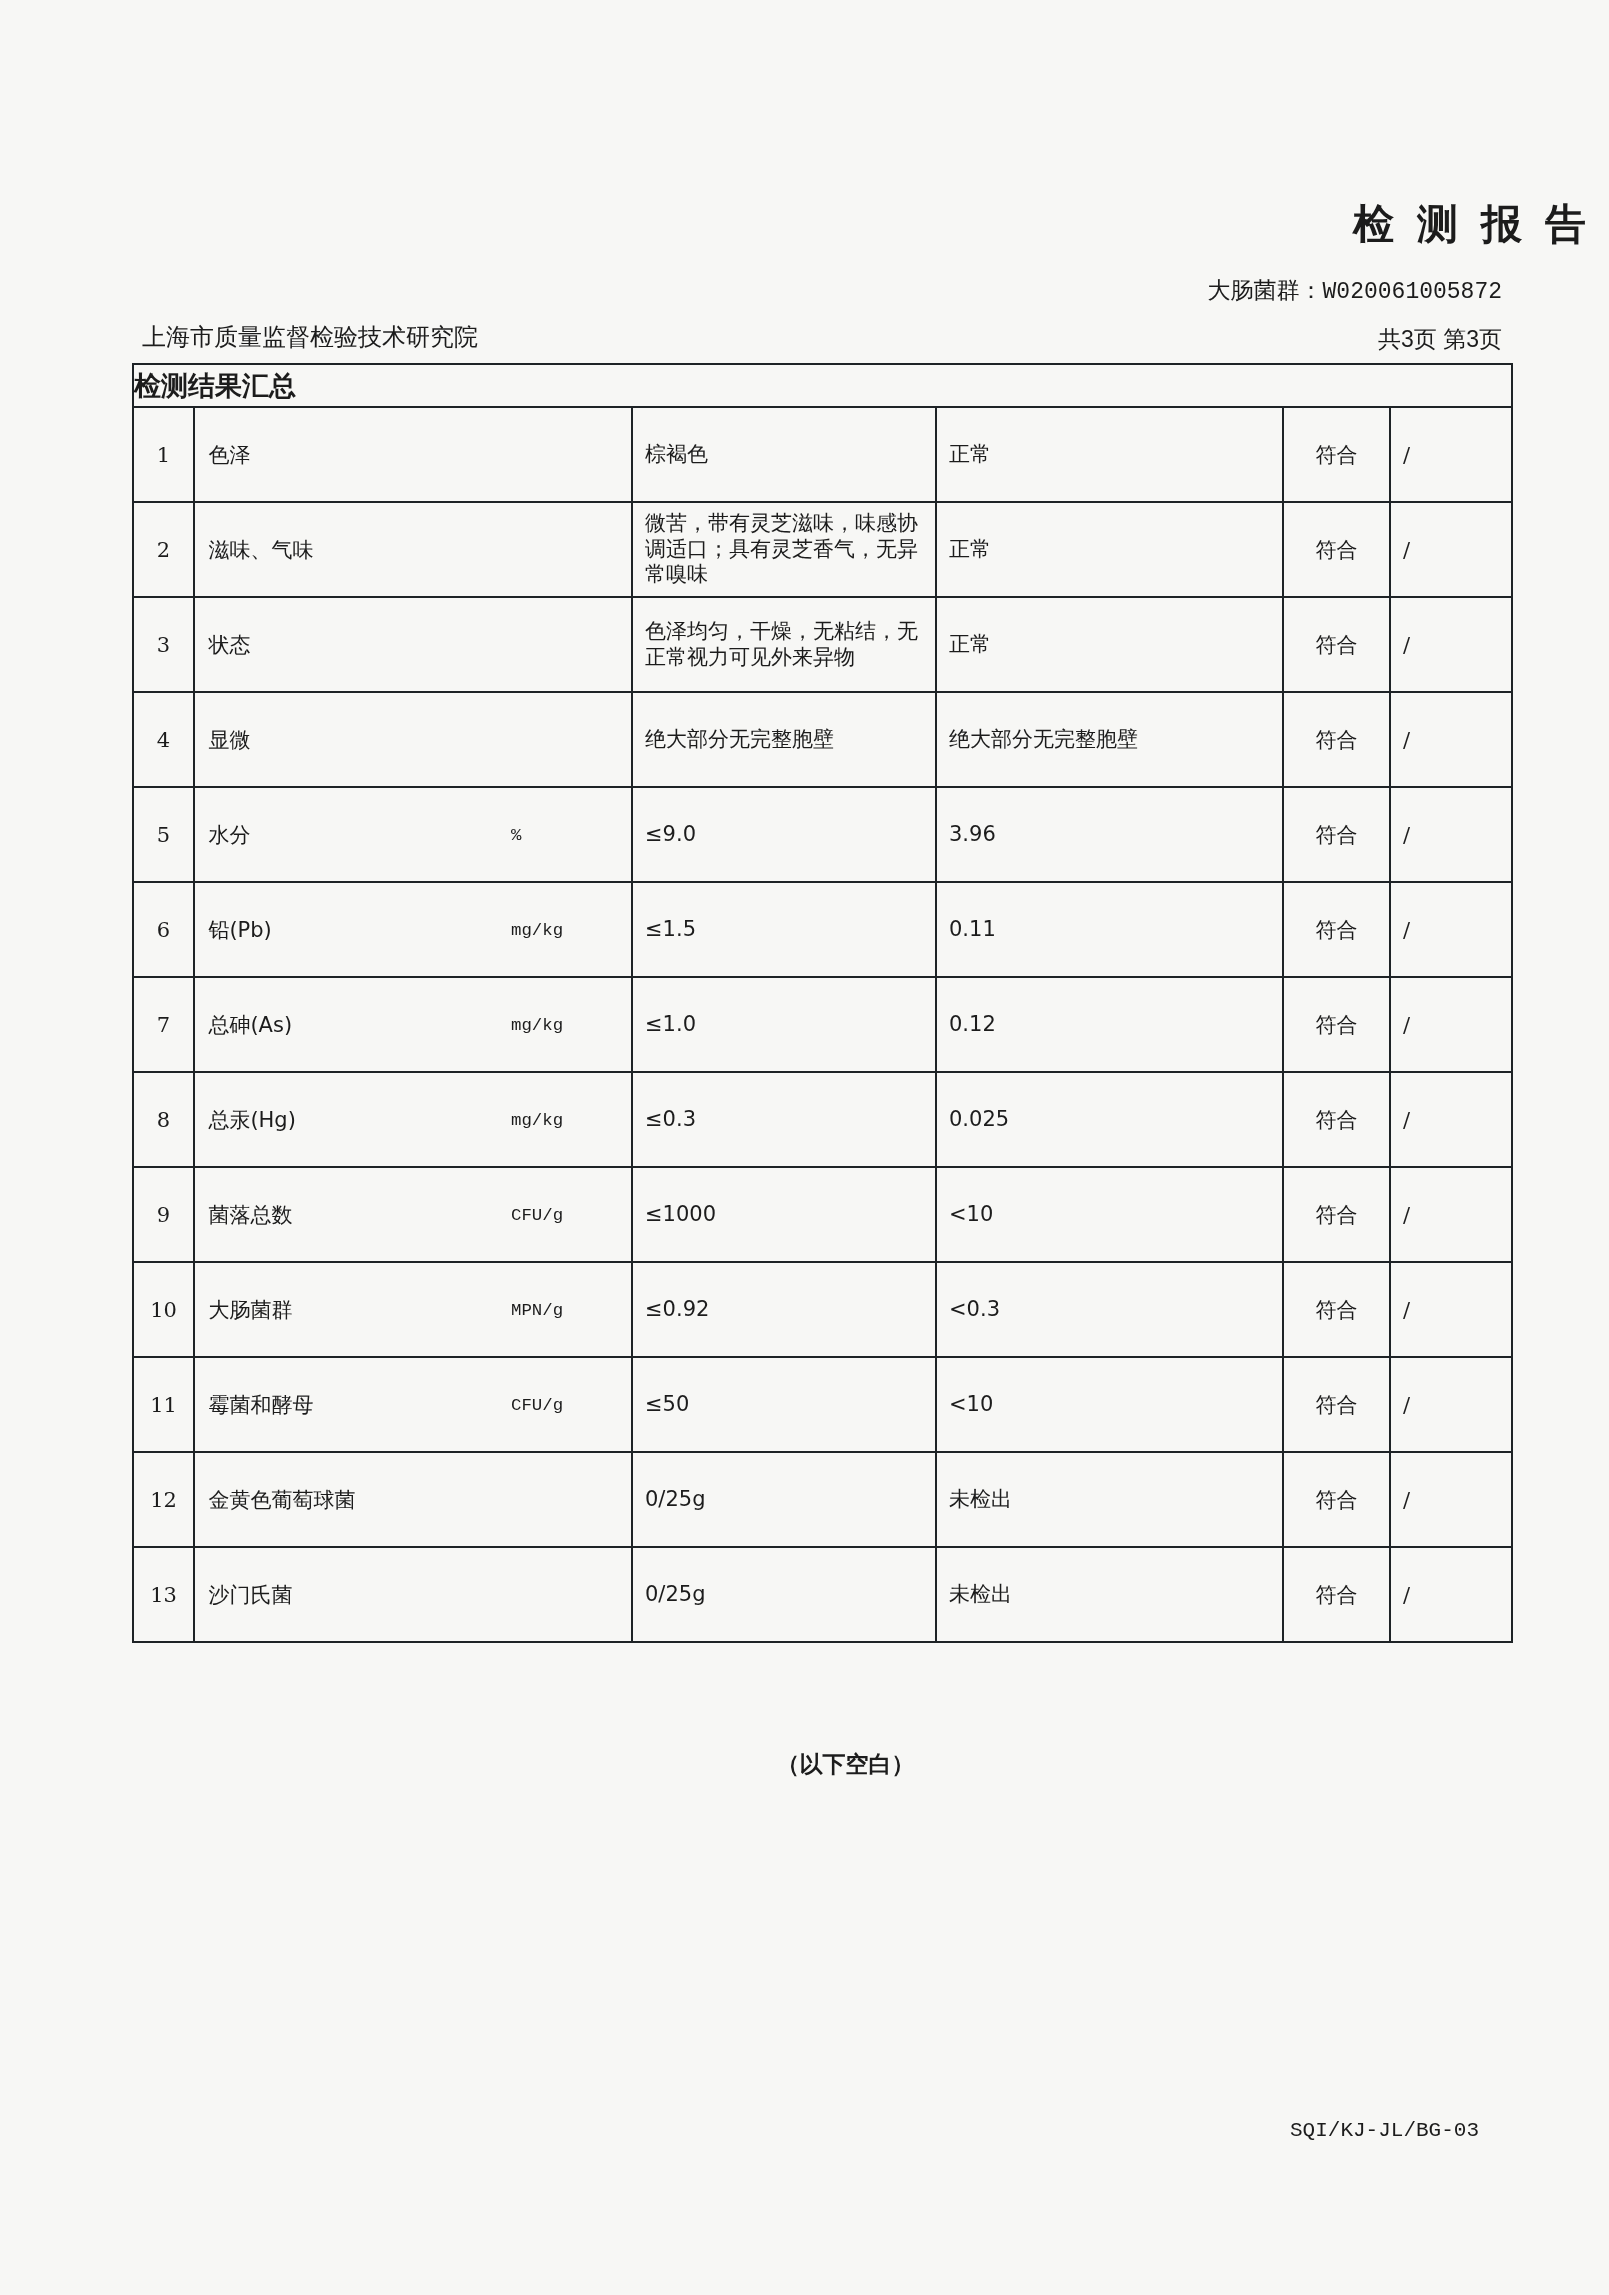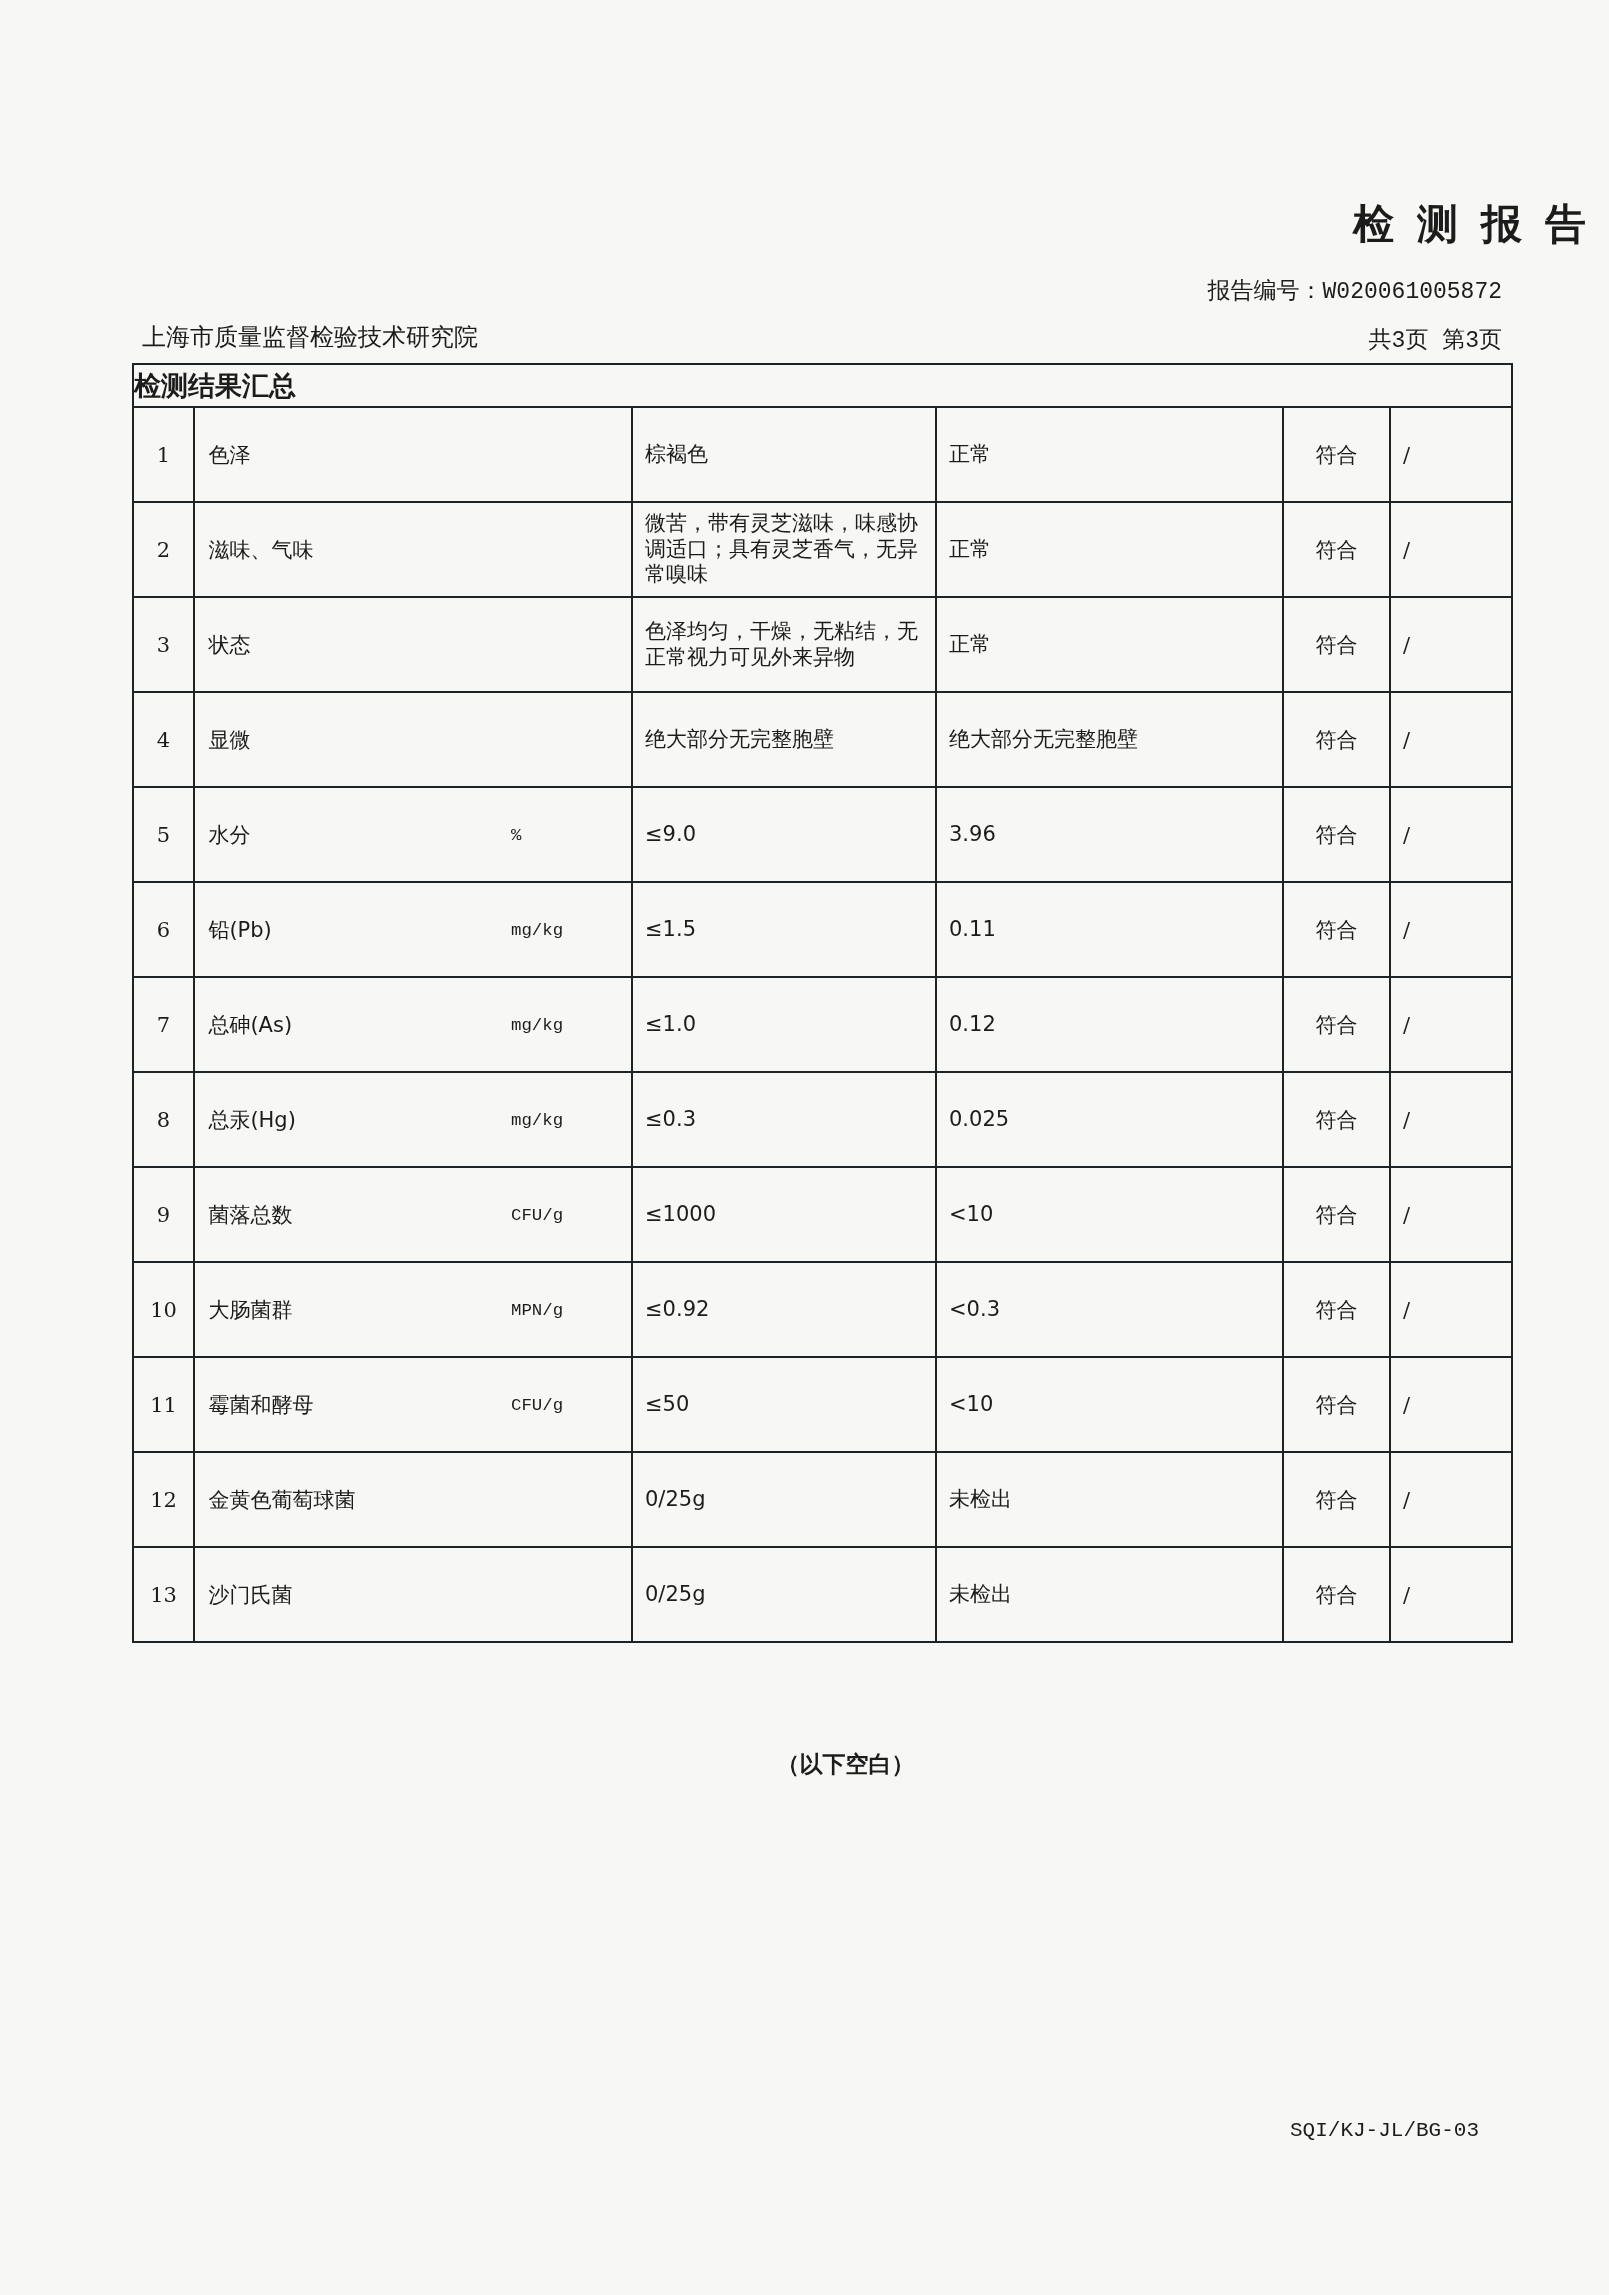--- a/index.html
+++ b/index.html
@@ -18,21 +18,21 @@
     font-family: "DejaVu Sans", sans-serif;
     font-weight: bold; font-size: 41px; letter-spacing: 23px;
     padding-left: 23px; box-sizing: border-box;
   }
   .report-no {
     right: 107px; top: 275px; font-size: 23px;
     font-family: "DejaVu Sans", sans-serif;
   }
   .report-no .val { font-family: "Liberation Mono", monospace; }
   .org { left: 142px; top: 321px; font-size: 24px; font-family: "DejaVu Sans", sans-serif; }
-  .pages { right: 107px; top: 324px; font-size: 23px; font-family: Liberation Mono, monospace; }
+  .pages { right: 107px; top: 324px; font-size: 23px; font-family: Liberation Sans, sans-serif; }
 
   table.results {
     position: absolute; left: 132px; top: 363px;
     width: 1379px;
     border-collapse: collapse;
     table-layout: fixed;
   }
   table.results td, table.results th {
     border: 2.7px solid #1e2326;
     padding: 0;
@@ -65,21 +65,21 @@
     right: 130px; top: 2119px; font-size: 21px;
     font-family: "Liberation Mono", monospace;
   }
 </style>
 </head>
 <body>
 
 <div class="abs title">检测报告</div>
 
 <div class="abs report-no">
-  <span>报告编号：</span><span class="val">W020061005872</span>
+  <span>大肠菌群：</span><span class="val">W020061005872</span>
 </div>
 
 <div class="abs org">上海市质量监督检验技术研究院</div>
 <div class="abs pages">共3页  第3页</div>
 
 <table class="results">
   <colgroup>
     <col style="width:61px">
     <col style="width:438px">
     <col style="width:304px">

